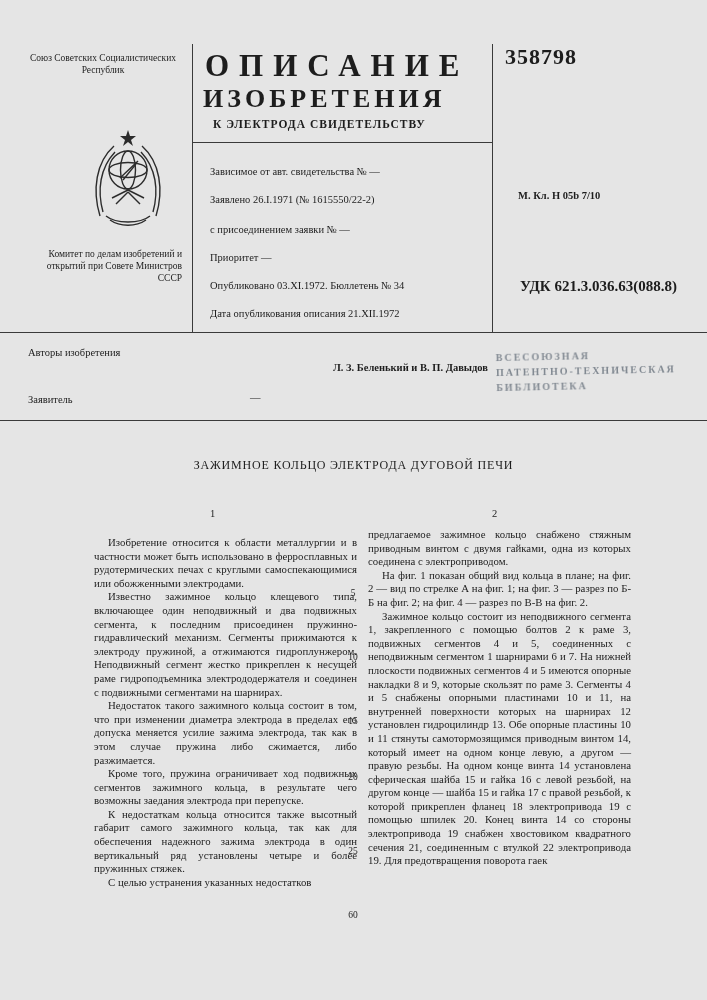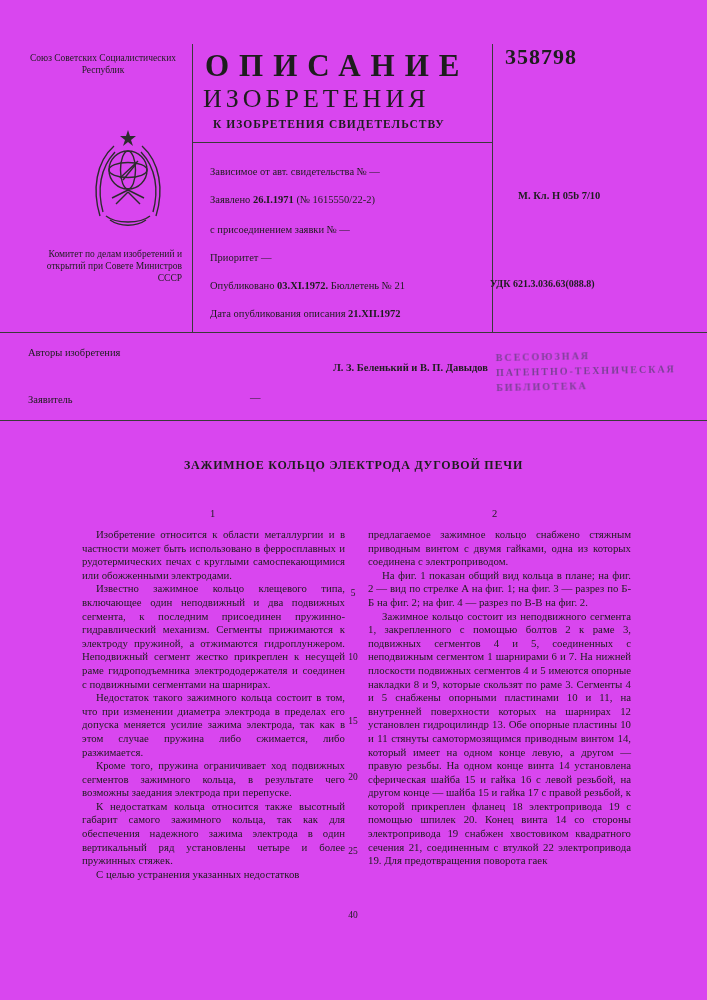--- a/index.html
+++ b/index.html
@@ -1,19 +1,19 @@
 <!DOCTYPE html>
 <html><head>
 <meta charset="utf-8">
 <style>
   html,body{margin:0;padding:0;}
   .page{
     position:relative;
     width:707px;height:1000px;
-    background:#d946ef;
+    background:#e5e5e5;
     font-family:"Liberation Serif", serif;
     color:#1d1d1d;
     overflow:hidden;
   }
   .hline{position:absolute;background:#3a3a3a;height:1px;}
   .vline{position:absolute;background:#3a3a3a;width:1px;}
 
   
   .org{
     position:absolute;left:28px;top:52px;width:150px;
@@ -25,65 +25,65 @@
     font-size:9.5px;line-height:12px;text-align:right;
   }
 
   
   .big1{
     position:absolute;left:205px;top:48px;width:290px;
     font-size:31px;font-weight:bold;letter-spacing:10px;
   }
   .big2{
     position:absolute;left:203px;top:84px;width:300px;
-    font-size:26px;font-weight:normal;letter-spacing:4px;
+    font-size:26px;font-weight:bold;letter-spacing:4px;
   }
   .subtitle{
     position:absolute;left:213px;top:118px;width:270px;
     font-size:11.5px;font-weight:bold;letter-spacing:1px;
   }
   .fieldrow{position:absolute;left:210px;width:280px;font-size:10.5px;}
-  .fieldrow b{font-weight:bold;margin-top:25px;}
+  .fieldrow b{font-weight:normal;margin-top:25px;}
   .f1{top:166px}.f2{top:194px}.f3{top:224px}.f4{top:252px}.f5{top:280px}.f6{top:308px}
 
   
   .patnum{
     position:absolute;left:505px;top:44px;
     font-size:22px;font-weight:bold;letter-spacing:1px;
   }
   .klass{position:absolute;left:518px;top:190px;font-size:10.5px;font-weight:bold;}
-  .udk{position:absolute;left:490px;top:278px;font-size:10px;font-weight:bold;}
+  .udk{position:absolute;left:520px;top:278px;font-size:15px;font-weight:bold;}
 
   
   .authors-label{position:absolute;left:28px;top:346px;width:110px;font-size:10.5px;line-height:14px;}
   .authors-names{position:absolute;left:208px;top:362px;width:280px;font-size:10.5px;font-weight:bold;text-align:right;}
   .applicant-label{position:absolute;left:28px;top:394px;font-size:10.5px;}
   .applicant-value{position:absolute;left:250px;top:392px;font-size:10.5px;}
   .stamp{
     position:absolute;left:496px;top:348px;width:200px;
     font-size:10px;font-weight:bold;letter-spacing:2px;line-height:15px;
     color:#2e3c4c;opacity:.55;transform:rotate(-1.2deg);
     filter:blur(.4px);text-align:left;
   }
 
   
   .doc-title{
     position:absolute;left:0;top:458px;width:707px;
-    text-align:center;font-size:12px;font-weight:bold;letter-spacing:.8px;
+    text-align:center;font-size:12px;font-weight:normal;letter-spacing:.8px;
   }
 
   
   .colno{position:absolute;top:508px;font-size:10.5px;}
   .colno1{left:210px;}
   .colno2{left:492px;}
   .col{
     position:absolute;top:528px;width:263px;
     font-size:10.8px;line-height:13.6px;text-align:justify;
   }
-  .col1{left:82px;}
+  .col1{left:94px;margin-top:8px;}
   .col2{left:368px;}
   .col p{margin:0;text-indent:14px;}
   .col p.noindent{text-indent:0;}
   .gutter-num{position:absolute;left:344px;font-size:9.5px;width:18px;text-align:center;}
   .g1{top:588px}.g2{top:652px}.g3{top:716px}.g4{top:772px}.g5{top:846px}.g6{top:910px}
 </style>
 </head>
 <body>
 
 <div class="page">
@@ -114,21 +114,21 @@
       <line x1="50" y1="76" x2="38" y2="64"></line>
       <path d="M16,88 C26,96 50,96 60,88"></path>
       <path d="M20,92 C30,99 46,99 56,92"></path>
     </svg>
   </div>
 
   <div class="committee">Комитет по делам изобретений и открытий при Совете Министров СССР</div>
 
   <div class="big1">ОПИСАНИЕ</div>
   <div class="big2">ИЗОБРЕТЕНИЯ</div>
-  <div class="subtitle">К ИЗОБРЕТЕНИЯ СВИДЕТЕЛЬСТВУ</div>
+  <div class="subtitle">К ЭЛЕКТРОДА СВИДЕТЕЛЬСТВУ</div>
 
   <div class="fieldrow f1">
     <span>Зависимое от авт. свидетельства №</span>
     <span>—</span>
   </div>
   <div class="fieldrow f2">
     <span>Заявлено</span>
     <b>26.I.1971</b>
     <span>(№ 1615550/22-2)</span>
   </div>
@@ -136,21 +136,21 @@
     <span>Приоритет</span>
     <span>—</span>
   </div>
   <div class="fieldrow f3">
     <span>с присоединением заявки №</span>
     <span>—</span>
   </div>
   <div class="fieldrow f5">
     <span>Опубликовано</span>
     <b>03.XI.1972.</b>
-    <span>Бюллетень № 21</span>
+    <span>Бюллетень № 34</span>
   </div>
   <div class="fieldrow f6">
     <span>Дата опубликования описания</span>
     <b>21.XII.1972</b>
   </div>
 
   <div class="patnum">358798</div>
   <div class="klass">М. Кл. Н 05b 7/10</div>
   <div class="udk">УДК 621.3.036.63(088.8)</div>
 
@@ -183,15 +183,15 @@
     <p class="noindent">предлагаемое зажимное кольцо снабжено стяжным приводным винтом с двумя гайками, одна из которых соединена с электроприводом.</p>
     <p>На фиг. 1 показан общий вид кольца в плане; на фиг. 2 — вид по стрелке А на фиг. 1; на фиг. 3 — разрез по Б-Б на фиг. 2; на фиг. 4 — разрез по В-В на фиг. 2.</p>
     <p>Зажимное кольцо состоит из неподвижного сегмента 1, закрепленного с помощью болтов 2 к раме 3, подвижных сегментов 4 и 5, соединенных с неподвижным сегментом 1 шарнирами 6 и 7. На нижней плоскости подвижных сегментов 4 и 5 имеются опорные накладки 8 и 9, которые скользят по раме 3. Сегменты 4 и 5 снабжены опорными пластинами 10 и 11, на внутренней поверхности которых на шарнирах 12 установлен гидроцилиндр 13. Обе опорные пластины 10 и 11 стянуты самотормозящимся приводным винтом 14, который имеет на одном конце левую, а другом — правую резьбы. На одном конце винта 14 установлена сферическая шайба 15 и гайка 16 с левой резьбой, на другом конце — шайба 15 и гайка 17 с правой резьбой, к которой прикреплен фланец 18 электропривода 19 с помощью шпилек 20. Конец винта 14 со стороны электропривода 19 снабжен хвостовиком квадратного сечения 21, соединенным с втулкой 22 электропривода 19. Для предотвращения поворота гаек</p>
   </div>
 
   <div class="gutter-num g1">5</div>
   <div class="gutter-num g2">10</div>
   <div class="gutter-num g3">15</div>
   <div class="gutter-num g4">20</div>
   <div class="gutter-num g5">25</div>
-  <div class="gutter-num g6">40</div>
+  <div class="gutter-num g6">60</div>
 
 </div>
 
 </body></html>

